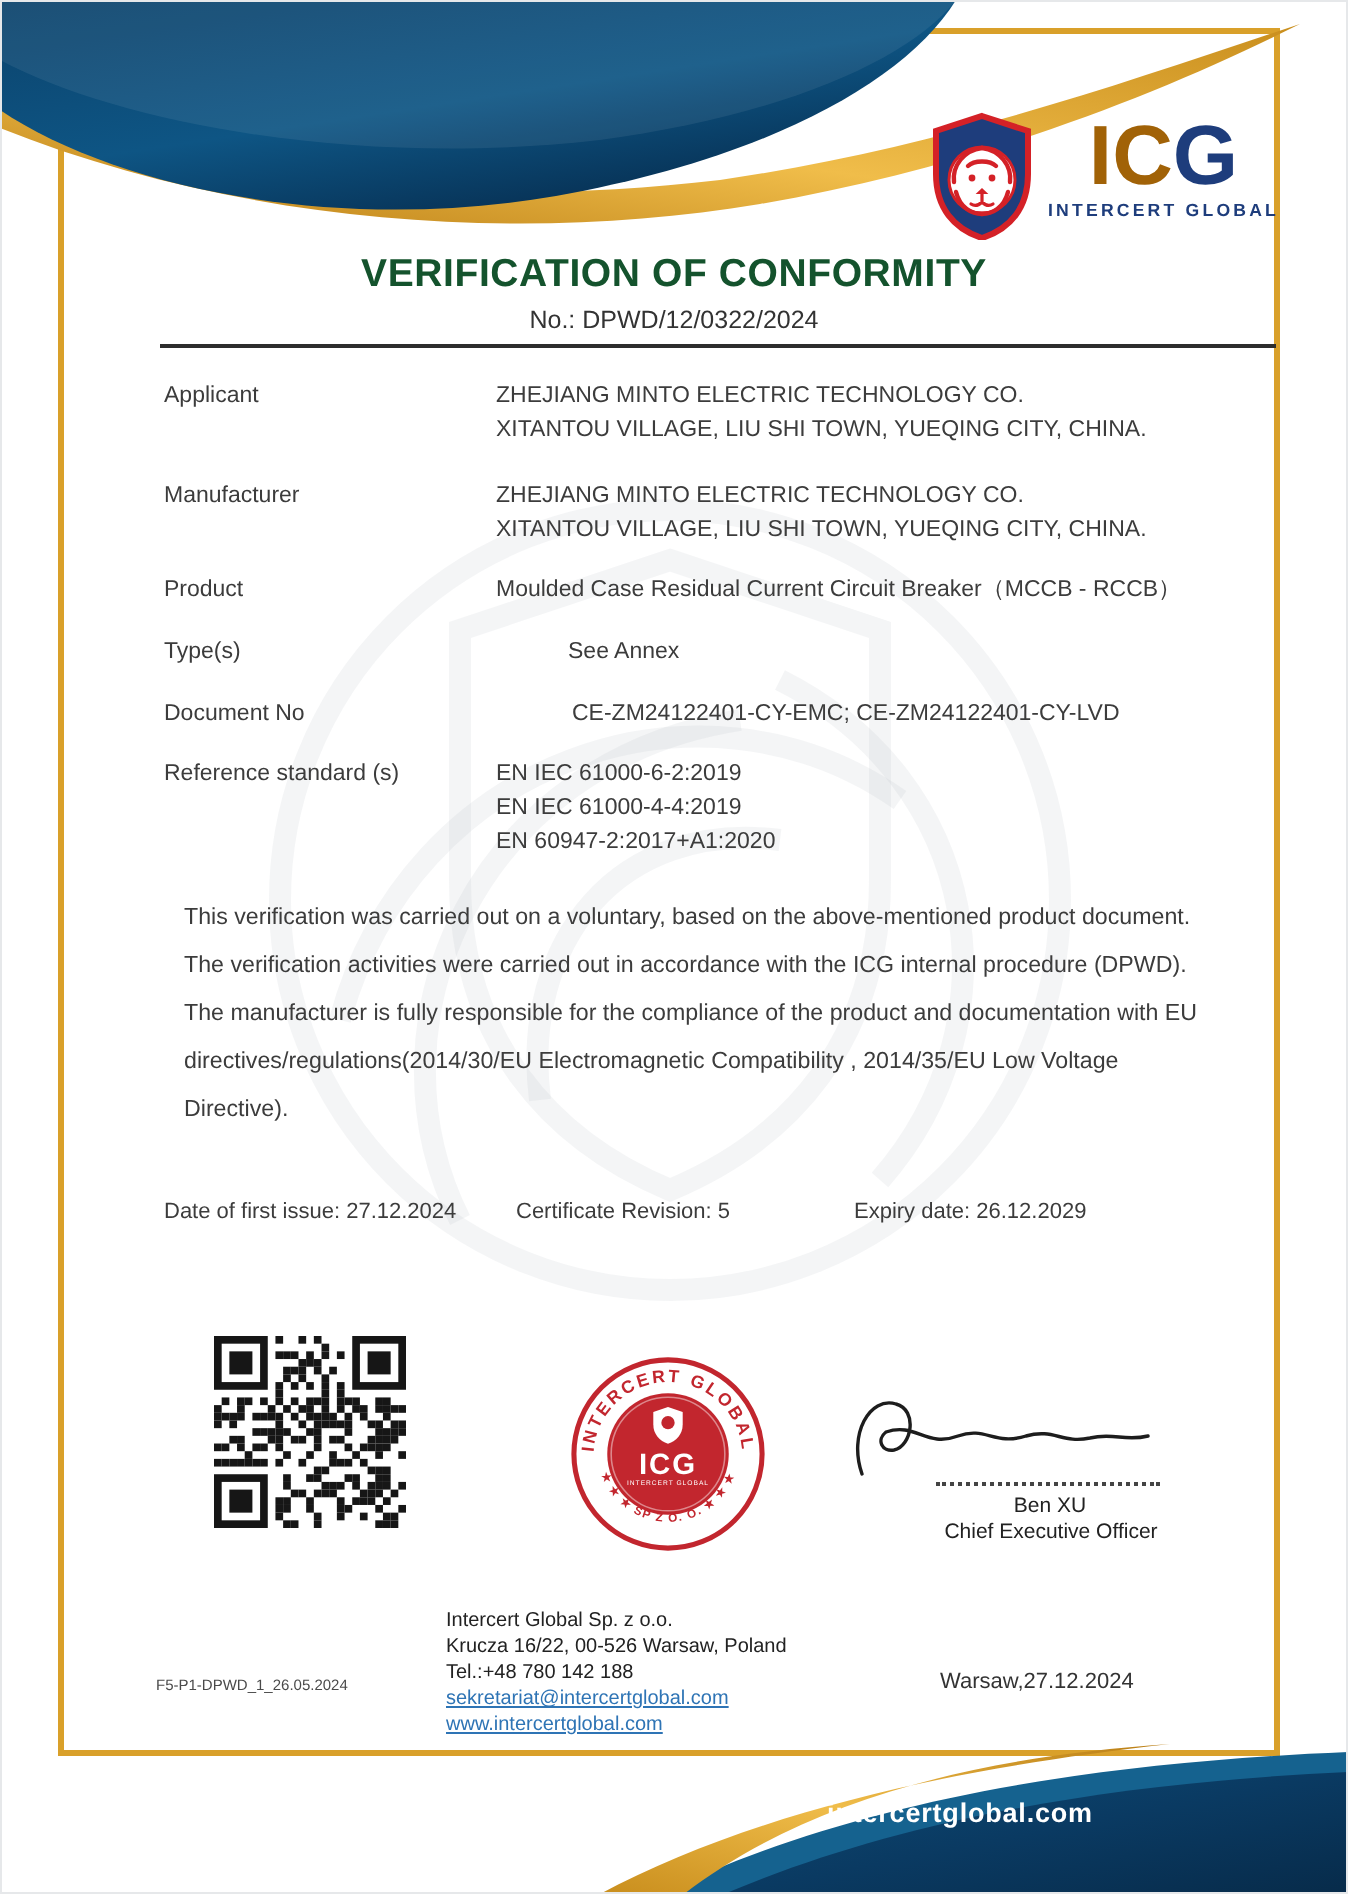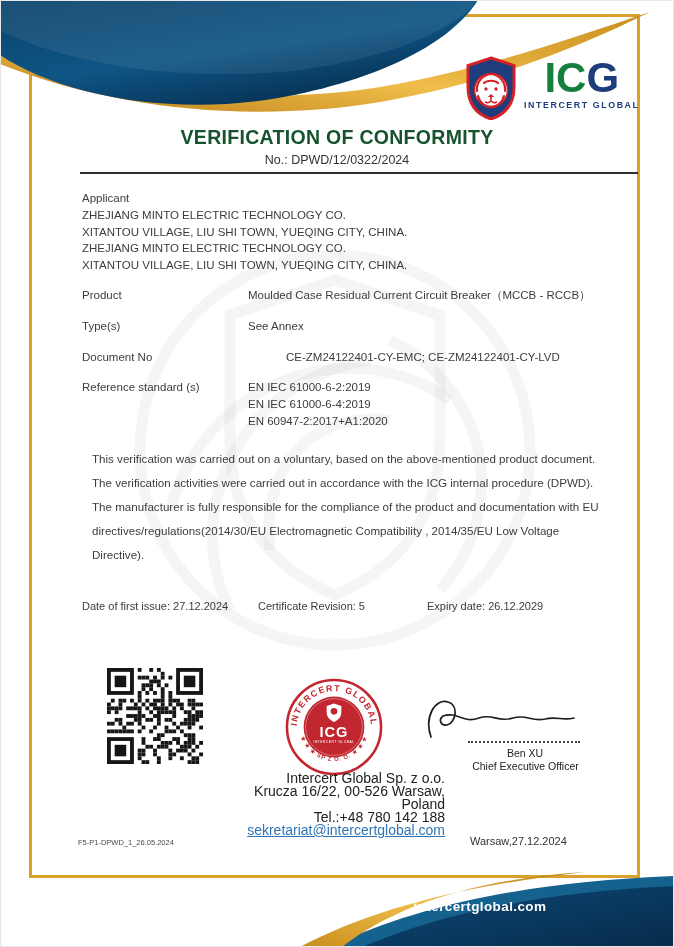--- a/index.html
+++ b/index.html
@@ -15,54 +15,54 @@
   .bottom-wave{left:0;top:852px;width:674px;height:95px;z-index:2;}
   .watermark{left:110px;top:210px;width:450px;height:480px;z-index:0;}
   .page-edge{left:0;top:0;right:0;bottom:0;z-index:6;pointer-events:none;
     box-shadow:inset 0 0 0 1px #e6e8ea;}
 
   
   .logo{left:462px;top:56px;width:175px;height:66px;z-index:3;display:flex;align-items:flex-start;}
   .logo-shield{width:58px;height:64px;flex:0 0 auto;}
   .logo-text{margin-left:4px;margin-top:2px;text-align:center;}
   .logo-icg{font-size:42px;font-weight:bold;line-height:40px;letter-spacing:0px;}
-  .logo-icg .red{color:#15803d;}
+  .logo-icg .red{color:#a16207;}
   .logo-icg .blue{color:#1e3d7c;}
   .logo-sub{font-size:8.8px;font-weight:bold;color:#1e3d7c;letter-spacing:1.6px;margin-top:2px;white-space:nowrap;}
 
   
   .title{left:0;top:126px;width:674px;text-align:center;font-size:19.5px;font-weight:bold;
     color:#14532d;letter-spacing:.3px;z-index:3;}
   .cert-no{left:0;top:153px;width:674px;text-align:center;font-size:12.5px;color:#333;z-index:3;}
   .divider{left:80px;top:172px;width:558px;height:2px;background:#2d2d2d;z-index:3;}
 
   
   .row{left:82px;width:540px;z-index:3;font-size:11.5px;line-height:17px;display:flex;}
   .lbl{width:166px;flex:0 0 auto;color:#3c3c3c;}
   .val{flex:1;color:#3c3c3c;}
-  .r-applicant{top:190px;flex-direction:column;}
+  .r-applicant{top:190px;}
   .r-manufacturer{top:240px;}
   .r-product{top:287px;}
-  .r-types{top:318px;}
+  .r-types{top:318px;gap:36px;}
   .r-docno{top:349px;gap:38px;}
   .r-refstd{top:379px;}
 
   
   .statement{left:92px;top:447px;width:522px;font-size:11.6px;line-height:24px;color:#3c3c3c;z-index:3;}
 
   
   .dates{z-index:3;font-size:11px;color:#3c3c3c;top:600px;}
   .d-issue{left:82px;}
   .d-rev{left:258px;}
   .d-exp{left:427px;}
 
   
   .qr{left:107px;top:668px;width:96px;height:96px;z-index:3;}
   .seal{left:285px;top:678px;width:98px;height:98px;z-index:3;}
-  .contact{left:223px;top:772px;width:222px;text-align:right;font-size:14px;line-height:13px;
+  .contact{left:223px;top:804px;width:222px;text-align:left;font-size:10px;line-height:13px;
     color:#222;z-index:3;}
   .contact a{color:#2e74b5;text-decoration:underline;cursor:pointer;}
   .sig-svg{left:425px;top:693px;width:155px;height:48px;z-index:3;}
   .sig-line{left:468px;top:741px;width:112px;border-bottom:2px dotted #444;z-index:3;}
   .sig-name{left:455px;top:747px;width:140px;text-align:center;font-size:10.5px;color:#222;z-index:3;}
   .sig-role{left:448px;top:760px;width:155px;text-align:center;font-size:10.5px;color:#222;z-index:3;}
 
   
   .doc-code{left:78px;top:838px;font-size:7.5px;color:#4a4a4a;z-index:3;}
   .place-date{left:470px;top:835px;font-size:11px;color:#333;z-index:3;}
@@ -148,20 +148,21 @@
 <div class="abs divider"></div>
 
 <div class="abs row r-applicant">
   <div class="lbl">Applicant</div>
   <div class="val">
     <div>ZHEJIANG MINTO ELECTRIC TECHNOLOGY CO.</div>
     <div>XITANTOU VILLAGE, LIU SHI TOWN, YUEQING CITY, CHINA.</div>
   </div>
 </div>
 <div class="abs row r-manufacturer">
+  <div class="lbl">Manufacturer</div>
   <div class="val">
     <div>ZHEJIANG MINTO ELECTRIC TECHNOLOGY CO.</div>
     <div>XITANTOU VILLAGE, LIU SHI TOWN, YUEQING CITY, CHINA.</div>
   </div>
 </div>
 <div class="abs row r-product">
   <div class="lbl">Product</div>
   <div class="val">
     <div>Moulded Case Residual Current Circuit Breaker（MCCB - RCCB）</div>
   </div>
@@ -175,21 +176,21 @@
 <div class="abs row r-docno">
   <div class="lbl">Document No</div>
   <div class="val">
     <div>CE-ZM24122401-CY-EMC; CE-ZM24122401-CY-LVD</div>
   </div>
 </div>
 <div class="abs row r-refstd">
   <div class="lbl">Reference standard (s)</div>
   <div class="val">
     <div>EN IEC 61000-6-2:2019</div>
-    <div>EN IEC 61000-6-4:2019</div>
+    <div>EN IEC 61000-4-4:2019</div>
     <div>EN 60947-2:2017+A1:2020</div>
   </div>
 </div>
 
 <div class="abs statement">This verification was carried out on a voluntary, based on the above-mentioned product document. The verification activities were carried out in accordance with the ICG internal procedure (DPWD). The manufacturer is fully responsible for the compliance of the product and documentation with EU directives/regulations(2014/30/EU Electromagnetic Compatibility , 2014/35/EU  Low Voltage Directive).</div>
 
 <div class="abs dates d-issue">Date of first issue: 27.12.2024</div>
 <div class="abs dates d-rev">Certificate Revision: 5</div>
 <div class="abs dates d-exp">Expiry date: 26.12.2029</div>
 
@@ -424,20 +425,21 @@
   <circle cx="50" cy="34" r="3.4" fill="#c2262e"></circle>
   <text x="50" y="60" text-anchor="middle" font-size="15" font-weight="bold" fill="#ffffff" letter-spacing="1" font-family="Liberation Sans, sans-serif">ICG</text>
   <text x="50" y="66" text-anchor="middle" font-size="3.4" fill="#ffffff" letter-spacing="0.5" font-family="Liberation Sans, sans-serif">INTERCERT GLOBAL</text>
 </svg>
 
 <div class="abs contact">
   <div>Intercert Global Sp. z o.o.</div>
   <div>Krucza 16/22, 00-526 Warsaw, Poland</div>
   <div>Tel.:+48 780 142 188</div>
   <div><a>sekretariat@intercertglobal.com</a></div>
+  <div><a>www.intercertglobal.com</a></div>
 </div>
 
 <svg class="abs sig-svg" viewBox="0 0 155 48">
   <path d="M6,44 C-1,24 10,5 23,9 C34,12 31,30 22,32 C16,33 13,27 18,23 C33,18 38,31 54,25 C68,20 72,30 88,25 C102,21 106,29 120,26 C132,23 137,28 149,25" fill="none" stroke="#1d1d1d" stroke-width="1.7" stroke-linecap="round"></path>
 </svg>
 <div class="abs sig-line"></div>
 <div class="abs sig-name">Ben XU</div>
 <div class="abs sig-role">Chief Executive Officer</div>
 
 <div class="abs doc-code">F5-P1-DPWD_1_26.05.2024</div>

